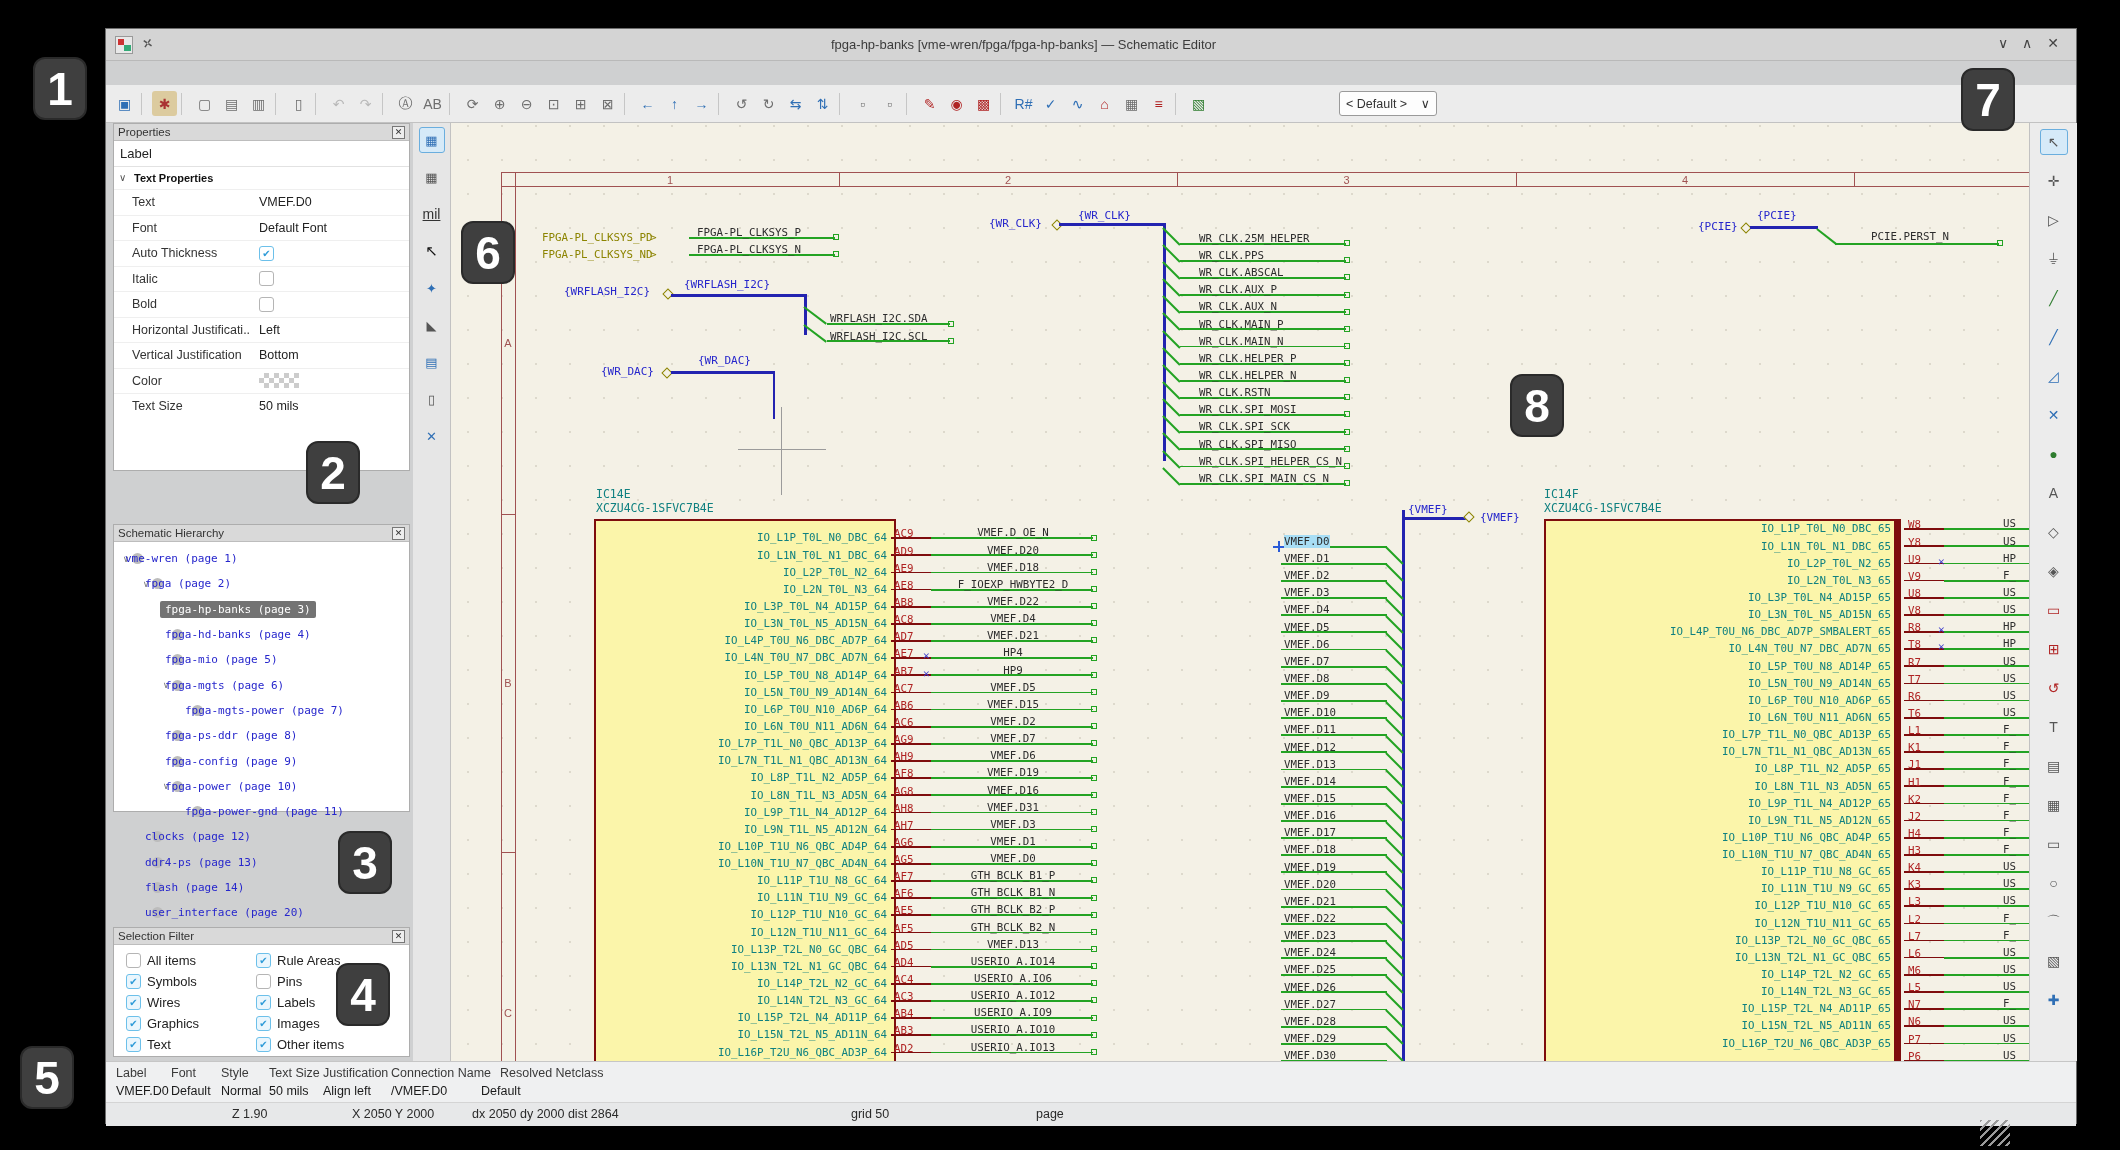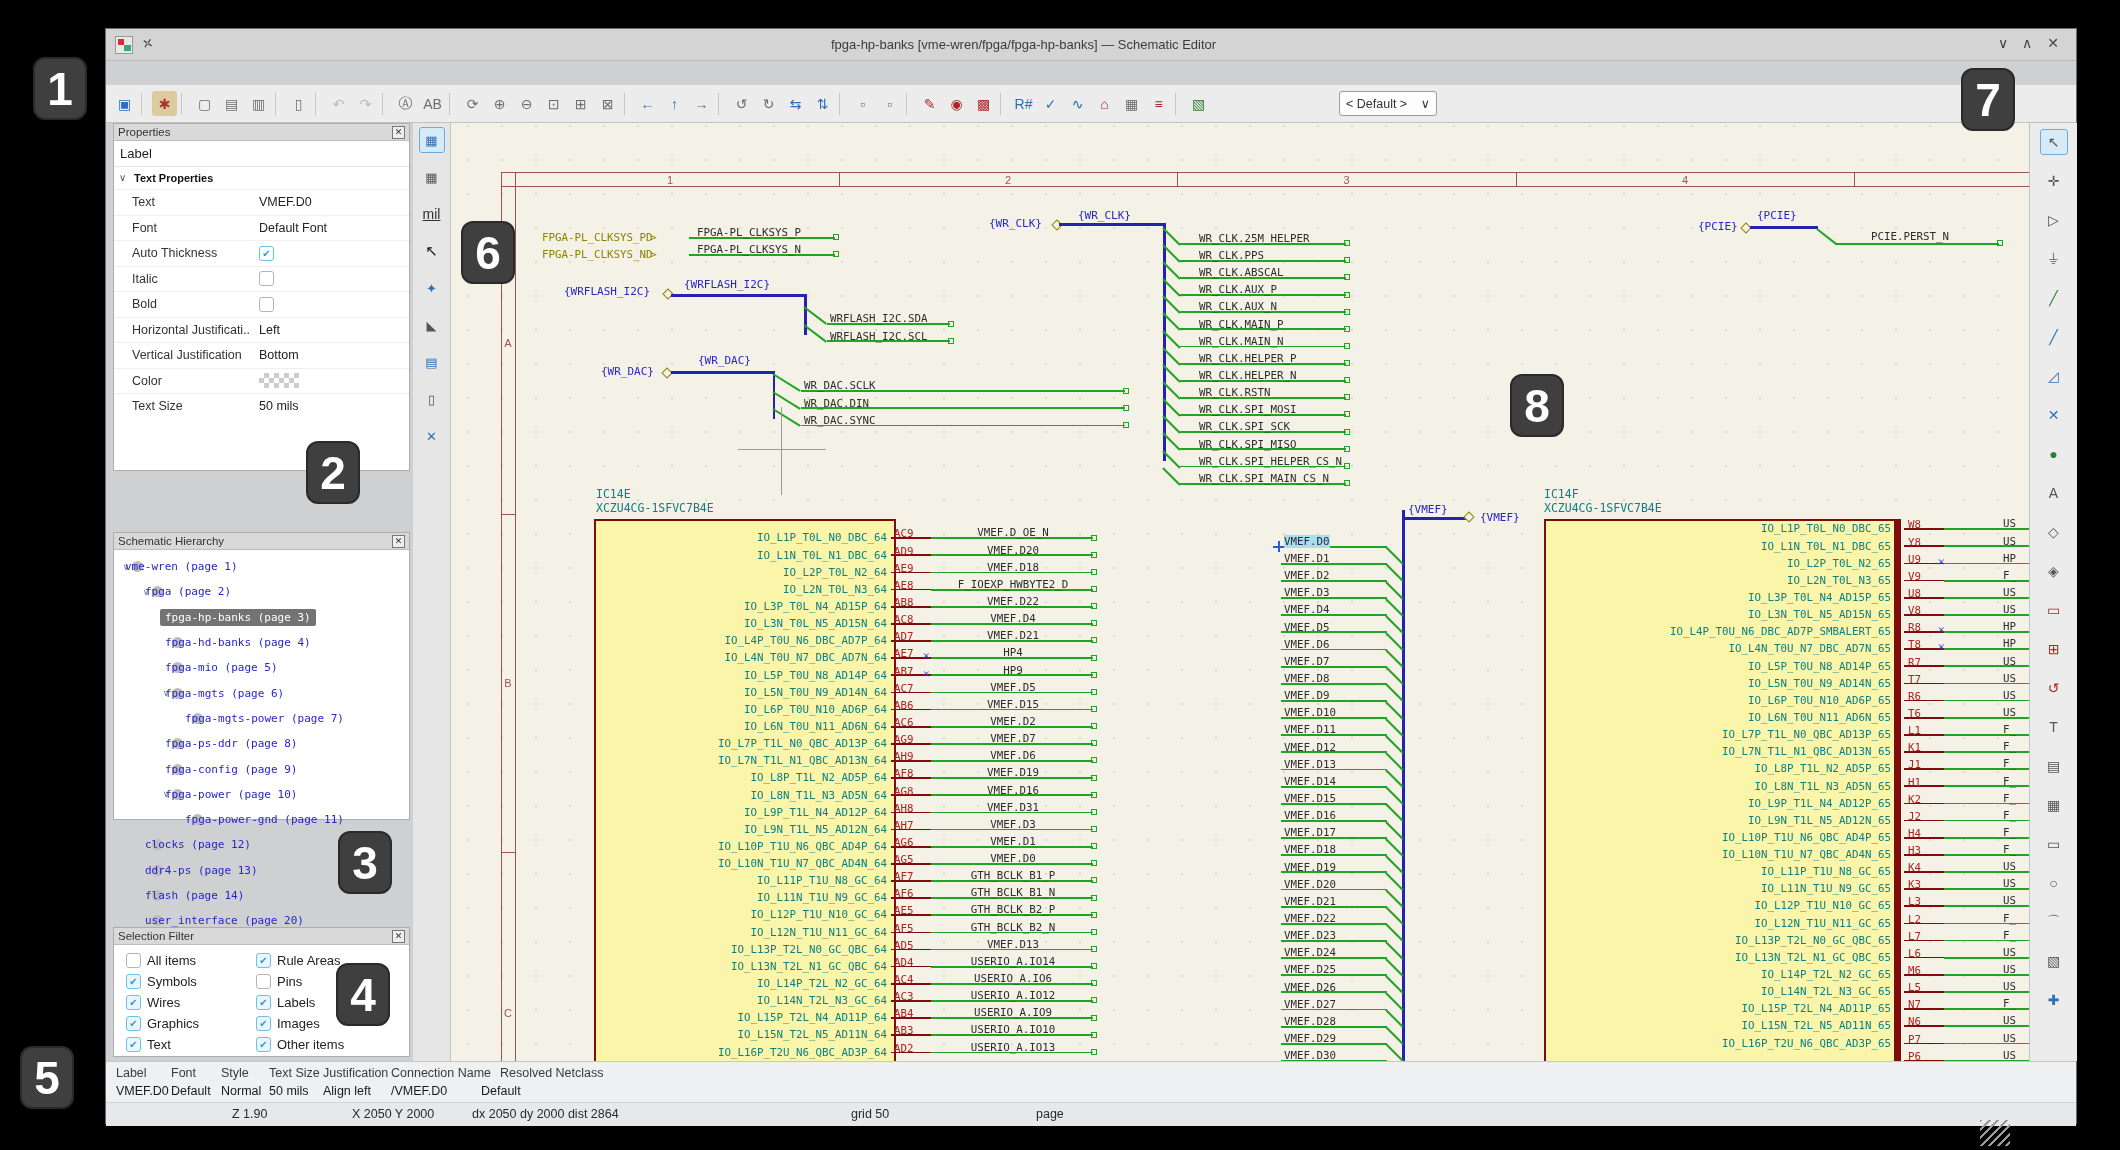--- a/index.html
+++ b/index.html
@@ -49,21 +49,21 @@
   .psec:before{content:"∨";position:absolute;left:5px;top:5px;font-weight:normal;font-size:10px;color:#555;}
   .prow{display:flex;align-items:center;height:25.5px;border-top:1px solid #efefef;padding-left:18px;font-size:12.5px;}
   .prow .k{width:127px;color:#333;overflow:hidden;white-space:nowrap;}
   .prow .val{color:#222;}
   .prow .cb{display:none;width:15px;height:15px;border-radius:3px;border:1px solid #b5b5b5;background:#fff;text-align:center;line-height:13px;font-size:10px;color:#2e9bd8;}
   .prow.chk-on .cb{display:block;border:1px solid #6cc0ea;}
   .prow.chk-on .cb:after{content:"✔";}
   .prow.chk-off .cb{display:block;}
   .prow .sw{display:none;width:40px;height:15px;background-image:linear-gradient(45deg,#ccc 25%,transparent 25%,transparent 75%,#ccc 75%),linear-gradient(45deg,#ccc 25%,#fff 25%,#fff 75%,#ccc 75%);background-size:10px 10px;background-position:0 0,5px 5px;}
   .prow.swatch .sw{display:block;}
-  #hier{top:495px;height:288px;margin-top:8px;}
+  #hier{top:495px;height:288px;}
   .hrow{height:25.3px;display:flex;align-items:center;font-size:13px;color:#222;position:relative;}
   .hrow .exp{width:12px;font-size:9px;color:#777;text-align:center;}
   .hrow .hdot{width:11px;height:11px;border-radius:50%;background:#bcbcbc;margin-right:6px;flex:0 0 11px;}
   .hrow .hlabel{padding:2px 5px;white-space:nowrap;text-align:right;}
   .hrow.l0{padding-left:6px;} .hrow.l1{padding-left:26px;} .hrow.l2{padding-left:46px;} .hrow.l3{padding-left:66px;}
   .hrow.sel .hdot{background:#1d6fbe;}
   .hrow.sel .hlabel{background:#737373;color:#fff;font-weight:normal;border-radius:2px;}
   #filter{top:898px;height:130px;}
   #filtergrid{display:grid;grid-template-columns:130px 1fr;padding:8px 0 0 12px;row-gap:6px;}
   .frow{display:flex;align-items:center;gap:6px;font-size:13px;color:#222;}
@@ -555,43 +555,20 @@
             <span class="net">WRFLASH_I2C.SCL</span>
             <span class="sq"></span>
           </div>
         </div>
 
       <span class="hlabel" style="left:600px;top:364px">{WR_DAC}</span>
       <span class="diamond" style="left:662px;top:368px"></span>
       <span class="buslabel" style="left:697px;top:353px">{WR_DAC}</span>
       <div class="bush" style="left:670px;top:370px;width:104px"></div>
       <div class="busv" style="left:771.5px;top:370px;height:48px"></div>
-      <div class="rowlist dac-rows mono">
-
-          <div class="r">
-            <span class="diag"></span>
-            <span class="wire wireseg"></span>
-            <span class="net">WR_DAC.SCLK</span>
-            <span class="sq"></span>
-          </div>
-
-          <div class="r">
-            <span class="diag"></span>
-            <span class="wire wireseg"></span>
-            <span class="net">WR_DAC.DIN</span>
-            <span class="sq"></span>
-          </div>
-
-          <div class="r">
-            <span class="diag"></span>
-            <span class="wire wireseg"></span>
-            <span class="net">WR_DAC.SYNC</span>
-            <span class="sq"></span>
-          </div>
-        </div>
 
       <div class="chline" style="left:737px;top:448px;width:88px;height:1px"></div>
       <div class="chline" style="left:780px;top:406px;width:1px;height:88px"></div>
 
       <span class="hlabel" style="left:988px;top:216px">{WR_CLK}</span>
       <span class="diamond" style="left:1052px;top:220px"></span>
       <span class="buslabel" style="left:1077px;top:208px">{WR_CLK}</span>
       <div class="bush" style="left:1058px;top:222px;width:107px"></div>
       <div class="busv" style="left:1162px;top:222px;height:238px"></div>
       <div class="rowlist wclk-rows mono">

